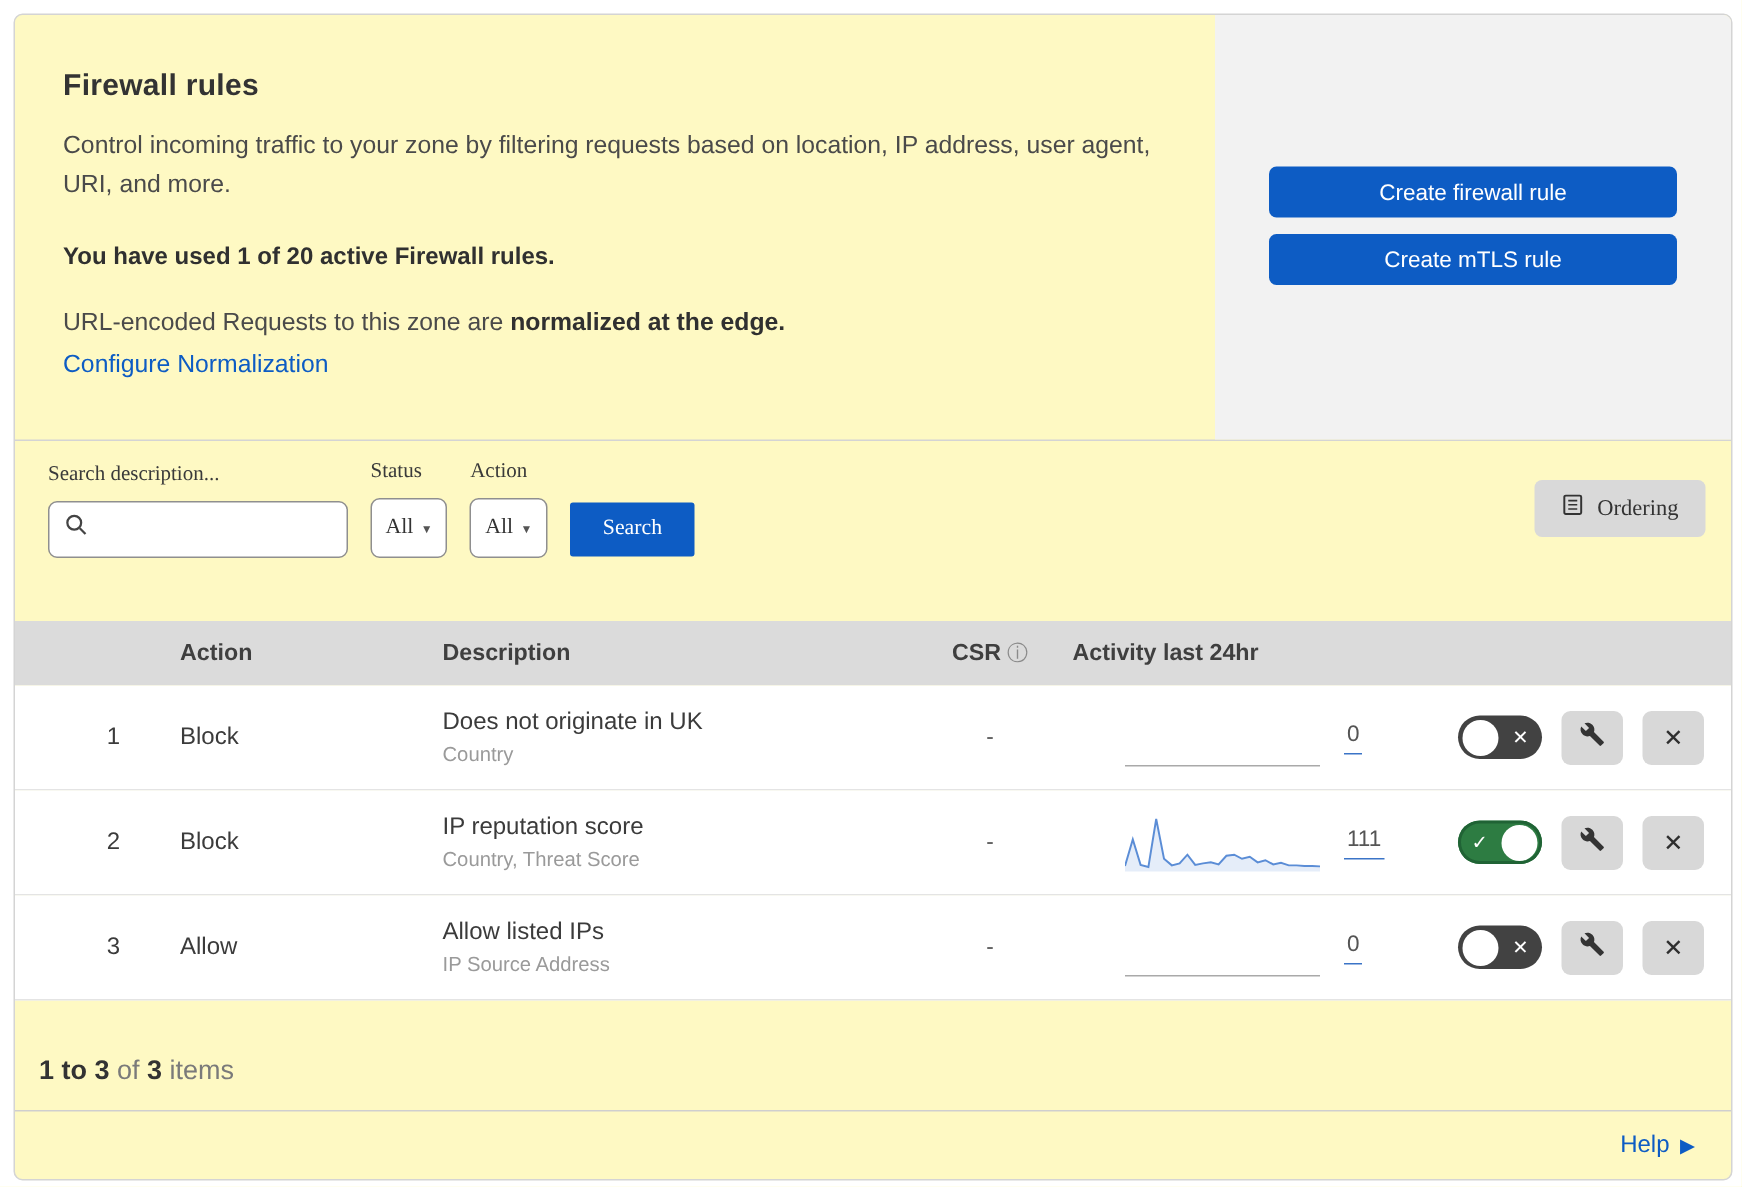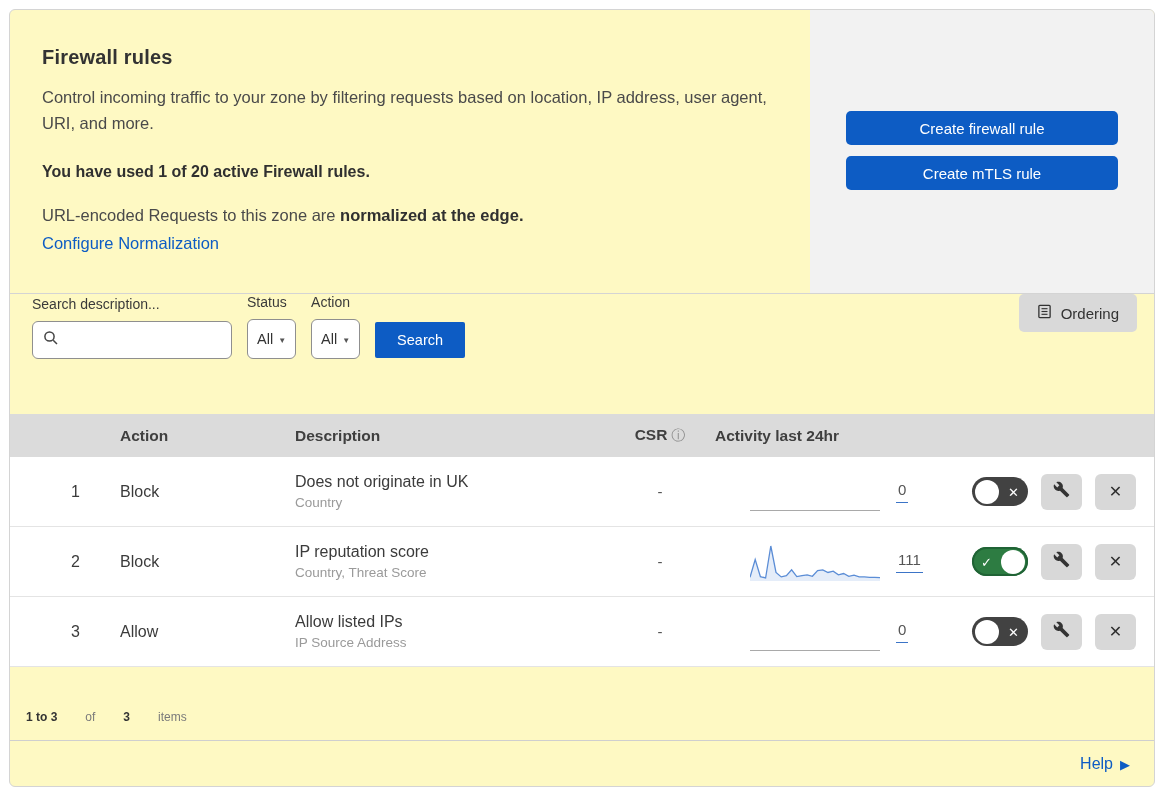--- a/index.html
+++ b/index.html
@@ -18,21 +18,21 @@
   .norm-line { margin-top:25px; font-size:16.5px; color:#4a4a4a; }
   .norm-line b { color:#303030; }
   .norm-link { display:inline-block; margin-top:9px; font-size:16.5px;
     color:#0d5cc4; cursor:pointer; }
   .top-right { width:344px; background:#f2f2f2; display:flex; flex-direction:column;
     align-items:center; padding-top:101px; gap:11px; }
   .btn-primary { width:272px; height:34px; background:#0d5cc4; color:#fff; border:none;
     border-radius:5px; font-size:15px; font-family:inherit; cursor:pointer; }
   
   .filter-section { height:120px; display:flex; justify-content:space-between;
-    align-items:flex-start; padding: 0 17px 30px 22px; }
+    align-items:center; padding: 0 17px 30px 22px; font-family: Liberation Serif, serif; }
   .filter-left { display:flex; align-items:flex-end; gap:15px; }
   .field-label { font-size:14px; color:#3a3a3a; margin-bottom:9px; }
   .search-box { width:200px; height:38px; border:1px solid #8f8f8f; border-radius:6px;
     display:flex; align-items:center; padding:0 10px; background:#fff; }
   .search-box input { border:none; outline:none; flex:1; font-size:14px;
     font-family:inherit; margin-left:7px; background:transparent; }
   .dropdown { height:40px; min-width:47px; border:1px solid #8f8f8f; border-radius:6px;
     display:flex; align-items:center; justify-content:center; gap:5px; padding:0 9px;
     font-size:14.5px; color:#333; cursor:pointer; background:#fff; }
   .dd-arrow { font-size:8px; color:#555; margin-top:2px; }
@@ -67,21 +67,21 @@
   .toggle.off .tg-knob { left:3px; }
   .toggle.on  .tg-knob { right:3px; }
   .tg-x, .tg-check { position:absolute; top:50%; transform:translateY(-50%);
     color:#fff; font-size:13px; font-weight:700; }
   .tg-x { right:9px; } .tg-check { left:9px; }
   .icon-btn { width:41px; height:36px; background:#d8d8d8; border:none; border-radius:6px;
     display:flex; align-items:center; justify-content:center; cursor:pointer;
     font-size:16px; color:#2f2f2f; font-family:inherit; }
   
   .table-footer { height:74px; display:flex; align-items:flex-end;
-    padding: 0 16px 16px 16px; border-bottom:1px solid #cfcfcf; font-size:12px;gap:23px; }
+    padding: 0 16px 16px 16px; border-bottom:1px solid #cfcfcf; font-size:18px; }
   .table-footer .dim { color:#7a7a7a; }
   .table-footer b { color:#333; }
   .table-footer span { margin-right:5px; }
   .help-bar { height:46px; display:flex; align-items:center; justify-content:flex-end;
     padding-right:24px; }
   .help-link { color:#0d5cc4; font-size:16px; cursor:pointer; display:flex;
     align-items:center; gap:7px; }
   .help-arrow { font-size:13px; }
 </style>
 </head>

